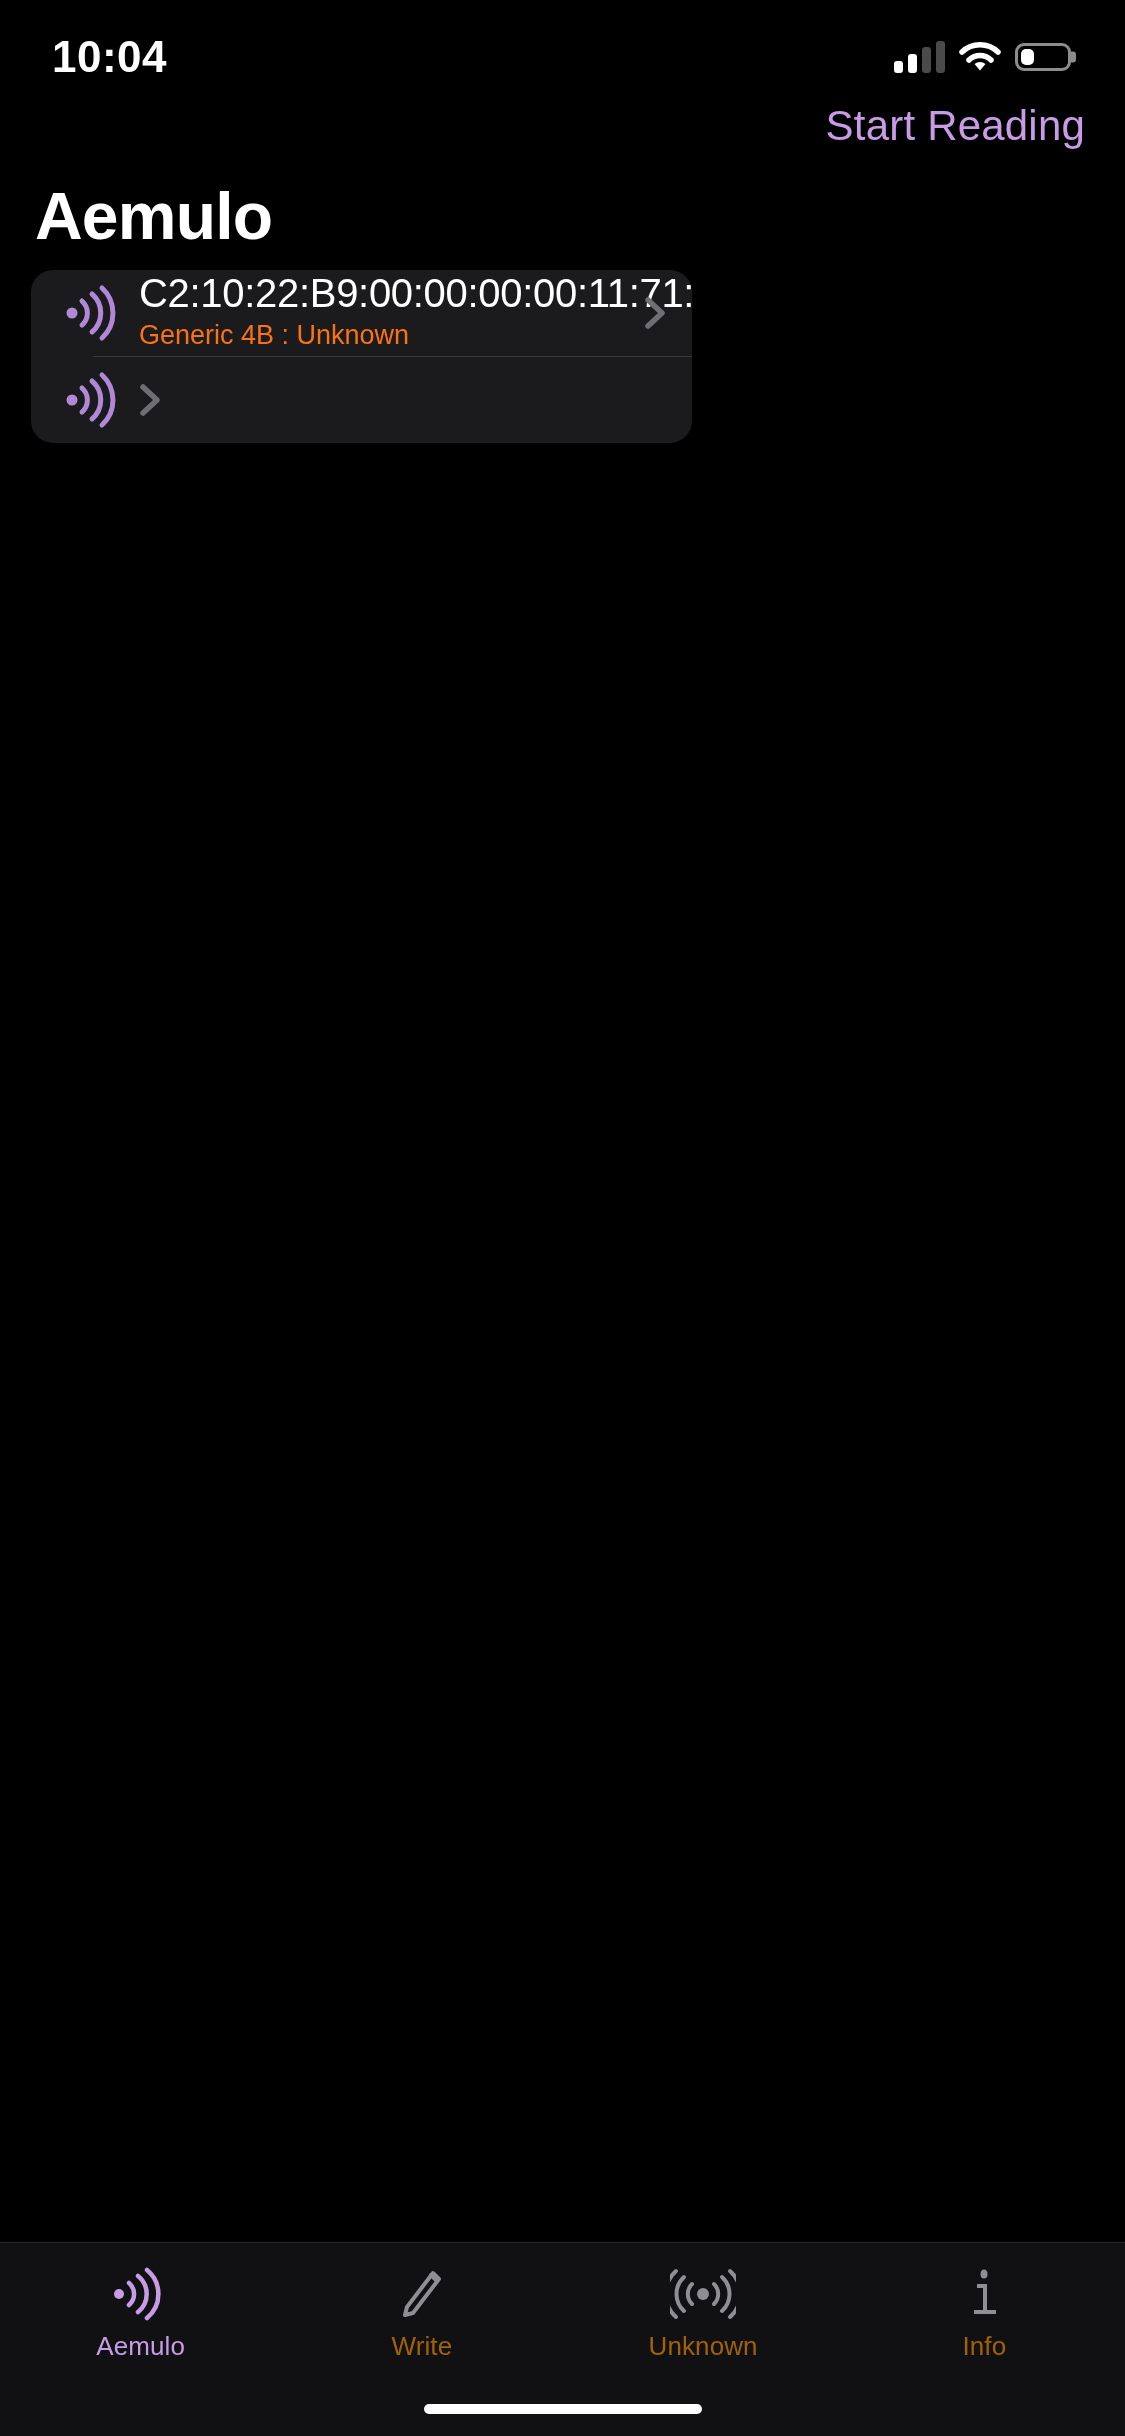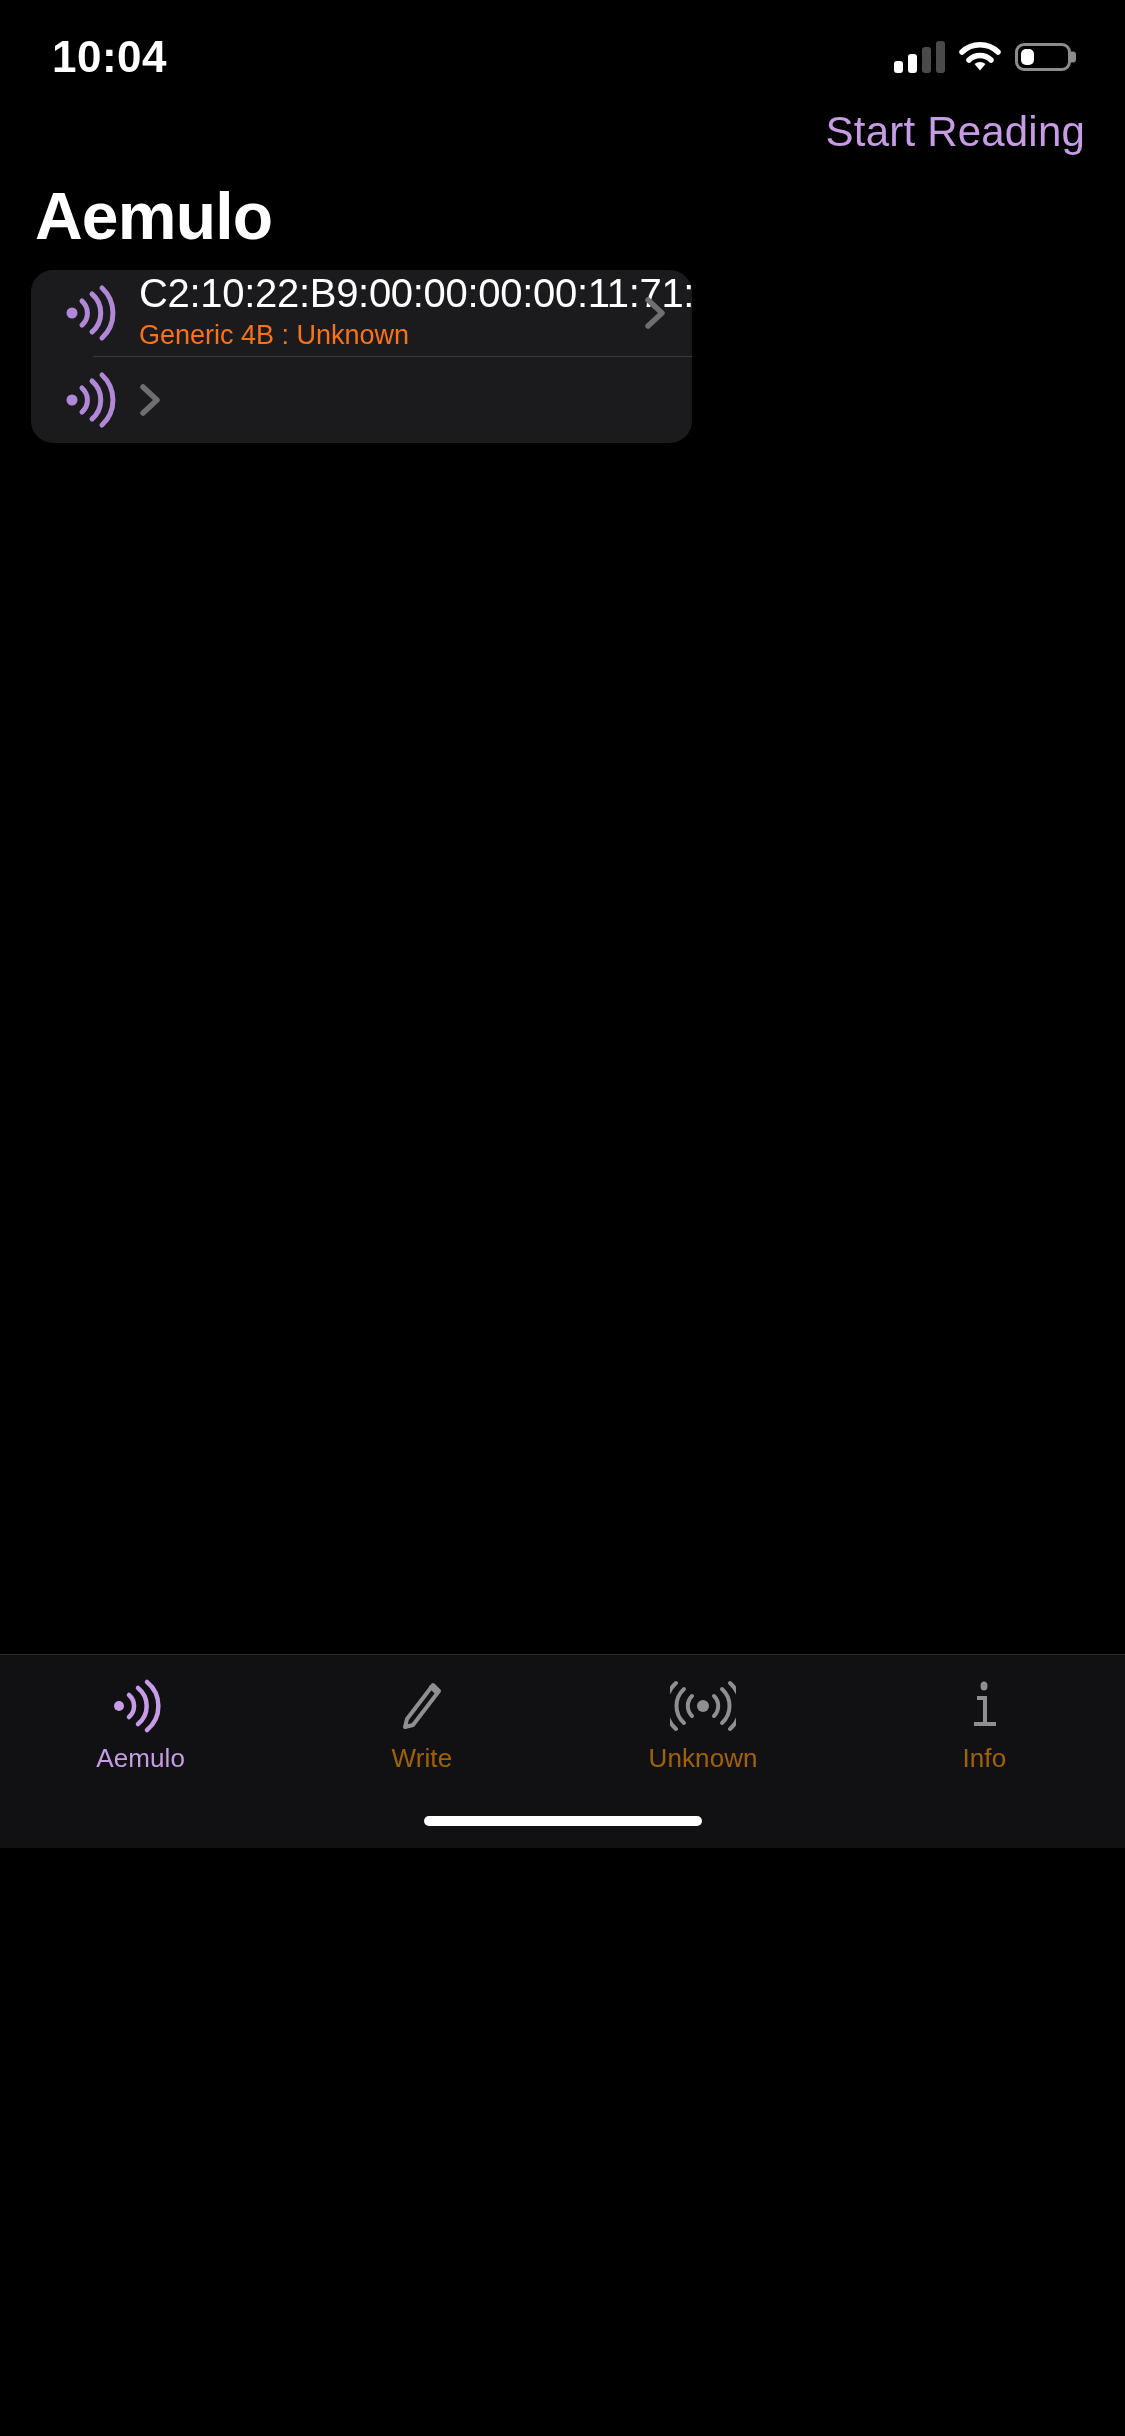--- a/index.html
+++ b/index.html
@@ -2,21 +2,21 @@
 <html><head>
 <meta charset="utf-8">
 <style>
   * { margin:0; padding:0; box-sizing:border-box; }
   html, body {
     width:1125px; height:2436px;
     background:#000;
     font-family:"Liberation Sans", sans-serif;
     overflow:hidden;
   }
-  .phone { position:relative; width:1125px; height:1848px; background:#000; }
+  .phone { position:relative; width:1125px; height:2436px; background:#000; }
 
   
   .status-bar {
     position:absolute; top:0; left:0; width:1125px; height:100px;
     display:flex; align-items:center; justify-content:space-between;
     padding:0 54px 0 52px;
   }
   .status-time {
     color:#fff; font-size:44px; font-weight:600; letter-spacing:0.5px;
     margin-top:14px;
@@ -39,22 +39,22 @@
   }
   .batt-fill { height:100%; background:#fff; border-radius:5px; }
   .batt-cap {
     position:absolute; right:-8px; top:50%; transform:translateY(-50%);
     width:5px; height:11px; background:rgba(255,255,255,0.55);
     border-radius:0 3px 3px 0;
   }
 
   
   .nav-action-row {
-    position:absolute; top:94px; left:0; width:1125px; height:62px;
-    display:flex; align-items:flex-end; justify-content:flex-end;
+    position:absolute; top:102px; left:0; width:1125px; height:62px;
+    display:flex; align-items:flex-start; justify-content:flex-end;
     padding-right:40px;
   }
   .start-reading { font-size:42px; color:#C79BE6; letter-spacing:0.2px; }
 
   
   .large-title {
     position:absolute; top:178px; left:35px;
     font-size:66px; font-weight:bold; color:#fff; letter-spacing:-0.8px;
   }
 

